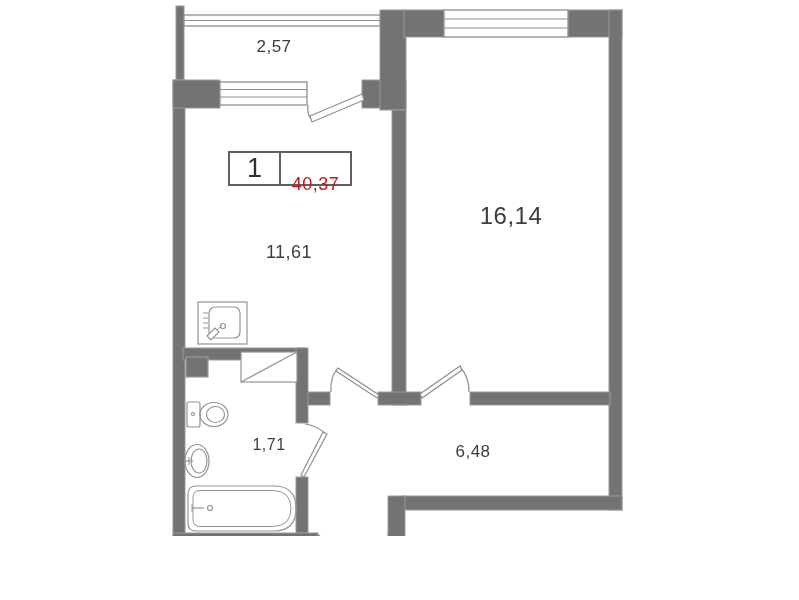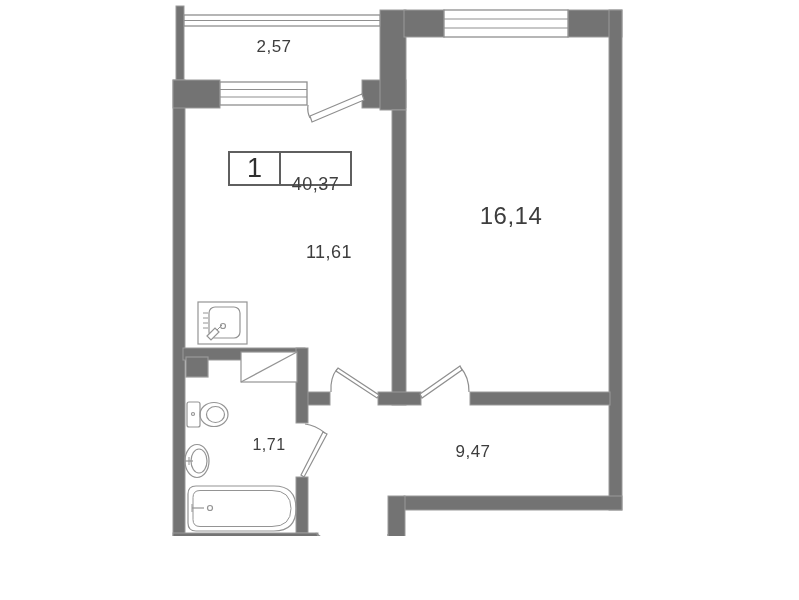--- a/index.html
+++ b/index.html
@@ -21,21 +21,21 @@
     top: 0;
   }
   .room-label {
     position: absolute;
     transform: translate(-50%, -50%);
     color: var(--text, #3d3d3d);
     white-space: nowrap;
     letter-spacing: 0.5px;
   }
   .lbl-balcony  { left: 274px; top: 47px;  font-size: 17px; }
-  .lbl-kitchen  { left: 289px; top: 252px; font-size: 18px; margin-left: 40px; }
+  .lbl-kitchen  { left: 289px; top: 252px; font-size: 18px; }
   .lbl-bedroom  { left: 511px; top: 216px; font-size: 24px; }
   .lbl-bathroom { left: 269px; top: 445px; font-size: 16px; }
   .lbl-hallway  { left: 473px; top: 452px; font-size: 17px; }
 
   .unit-badge {
     position: absolute;
     left: 228px;
     top: 151px;
     width: 124px;
     height: 35px;
@@ -53,21 +53,21 @@
     justify-content: center;
     font-size: 27px;
     color: #2f2f2f;
   }
   .unit-badge .cell-area {
     flex: 1;
     display: flex;
     align-items: center;
     justify-content: center;
     font-size: 18px;
-    color: #404040;
+    color: #b91c1c;
     letter-spacing: 0.5px;
     margin-top: 31px;
   }
 </style>
 </head>
 <body>
 
 <div class="canvas">
 
   <svg width="799" height="600" viewBox="0 0 799 600">
@@ -174,20 +174,20 @@
         <line x1="192" y1="504" x2="192" y2="512" stroke-width="1"></line>
         <circle cx="210" cy="508" r="2.5"></circle>
       </g>
     </g>
   </svg>
 
   <div class="room-label lbl-balcony">2,57</div>
   <div class="room-label lbl-kitchen">11,61</div>
   <div class="room-label lbl-bedroom">16,14</div>
   <div class="room-label lbl-bathroom">1,71</div>
-  <div class="room-label lbl-hallway">9,47</div>
+  <div class="room-label lbl-hallway">6,48</div>
 
   <div class="unit-badge">
     <div class="cell-rooms">1</div>
     <div class="cell-area">40,37</div>
   </div>
 
 </div>
 
 </body></html>

